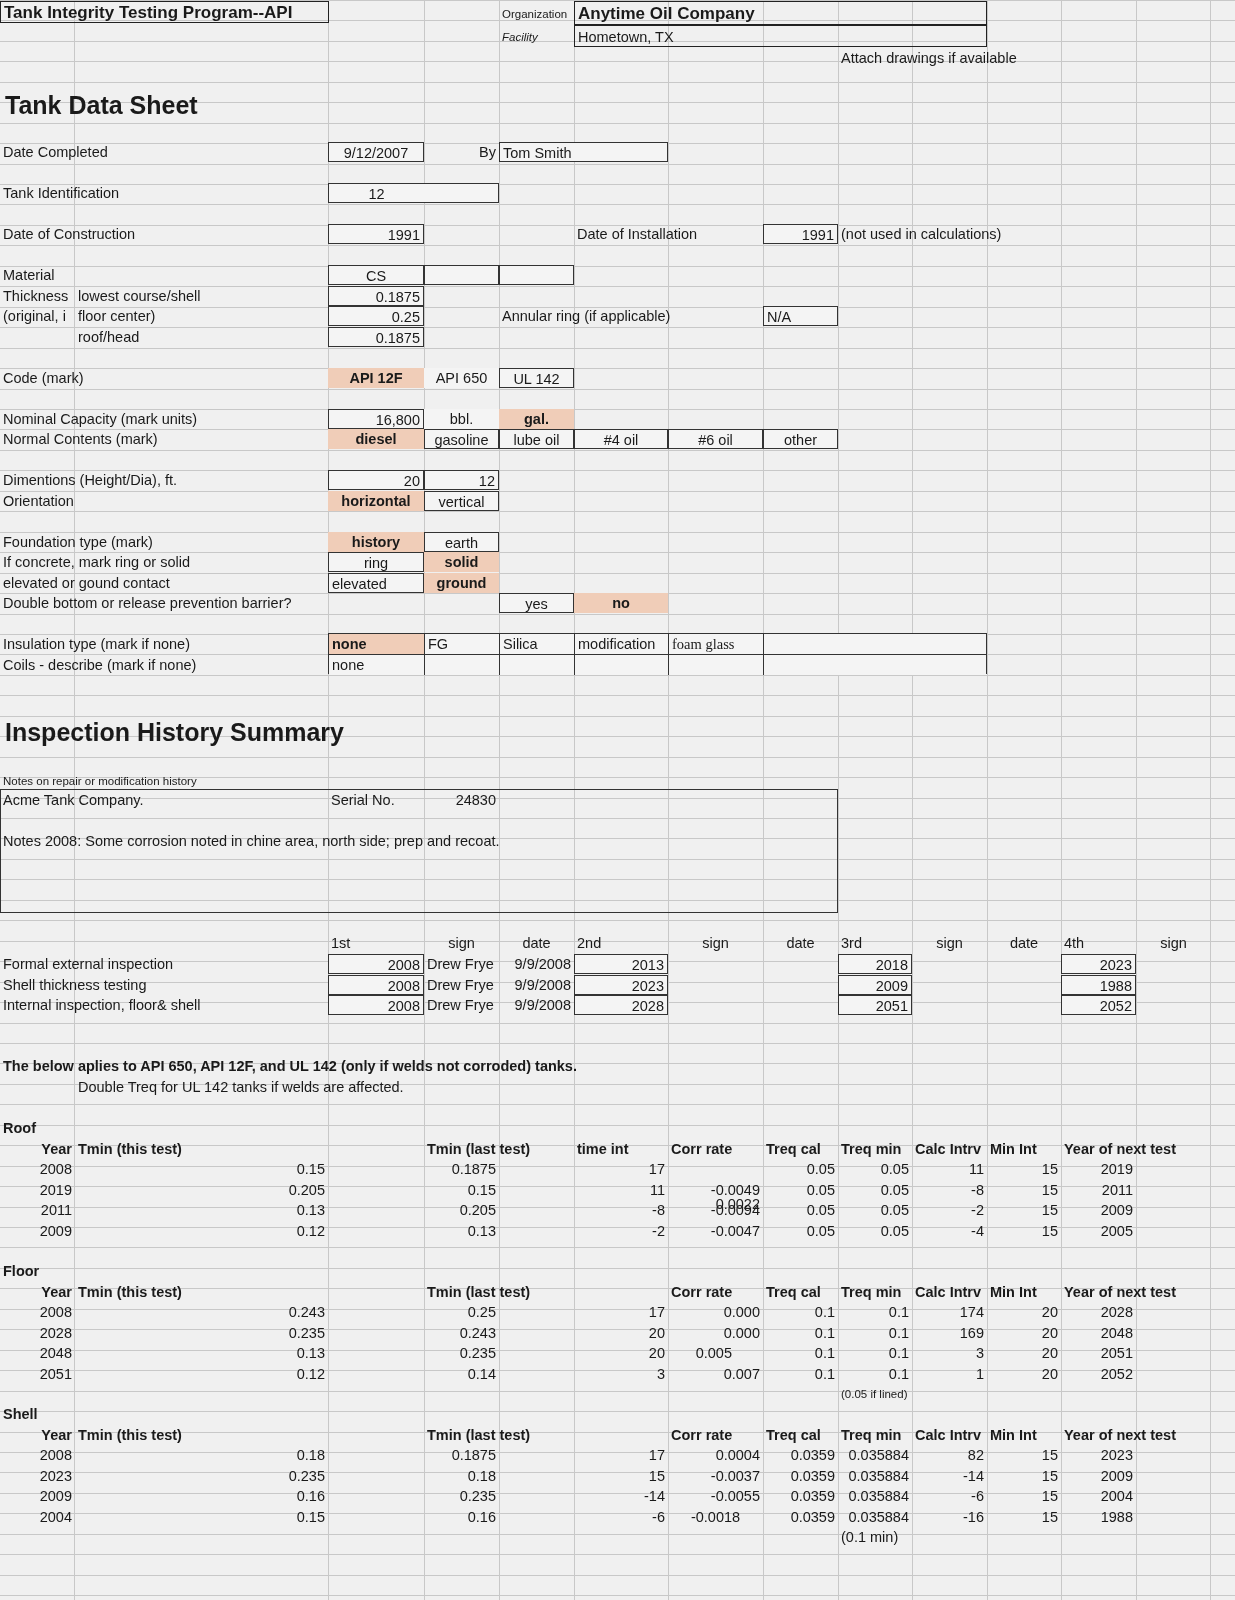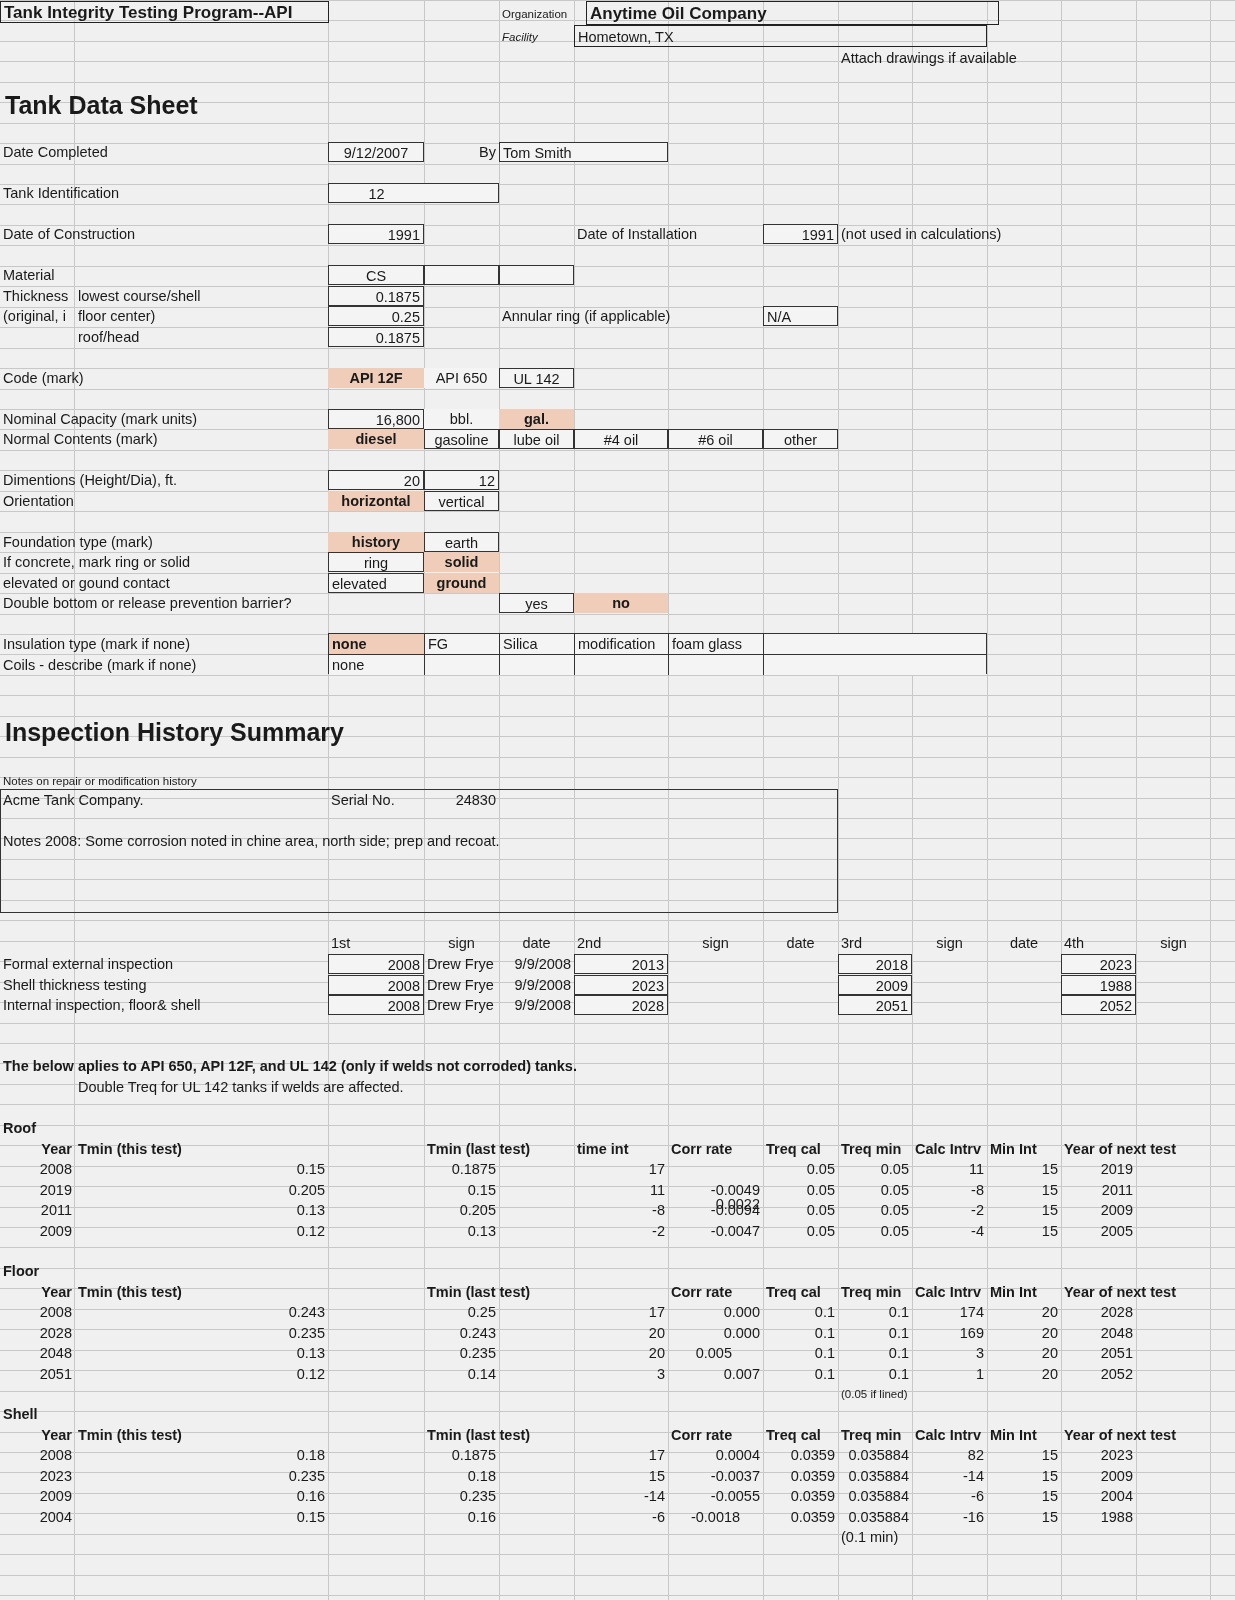--- a/index.html
+++ b/index.html
@@ -120,21 +120,21 @@
     <div class="hl" style="top: 1493px;"></div>
     <div class="hl" style="top: 1513px;"></div>
     <div class="hl" style="top: 1534px;"></div>
     <div class="hl" style="top: 1554px;"></div>
     <div class="hl" style="top: 1575px;"></div>
     <div class="hl" style="top: 1595px;"></div>
   </div>
 
 <div class="c title1 boxl" style="left:0;top:1px;width:329px;height:22px;line-height:22px;">Tank Integrity Testing Program--API</div>
 <div class="c small" style="left:499px;top:4px;width:75px;">Organization</div>
-<div class="c title1" style="left:574px;top:1px;width:413px;height:24px;line-height:24px;border:1.5px solid #222;font-size:17px;margin-left:12px;">Anytime Oil Company</div>
+<div class="c title1" style="left:574px;top:1px;width:413px;height:24px;line-height:24px;border:1.5px solid #222;font-size:17px;">Anytime Oil Company</div>
 <div class="c small" style="left:499px;top:27px;width:75px;font-style:italic;">Facility</div>
 <div class="c" style="left:574px;top:25px;width:413px;height:22px;line-height:22px;border:1.5px solid #222;">Hometown, TX</div>
 <div class="c" style="left:838px;top:48px;">Attach drawings if available</div>
 
 <div class="c title2" style="left:2px;top:90px;">Tank Data Sheet</div>
 
 <div class="c" style="left:0;top:142px;">Date Completed</div>
 <div class="c ctr box white" style="left:328px;top:142px;width:96px;">9/12/2007</div>
 <div class="c r" style="left:424px;top:142px;width:75px;">By</div>
 <div class="c box white" style="left:499px;top:142px;width:169px;">Tom Smith</div>
@@ -202,21 +202,21 @@
 <div class="c" style="left:0;top:593px;">Double bottom or release prevention barrier?</div>
 <div class="c ctr box white" style="left:499px;top:593px;width:75px;">yes</div>
 <div class="c ctr hl-mark" style="left:574px;top:593px;width:94px;">no</div>
 
 <div class="c" style="left:0;top:634px;">Insulation type (mark if none)</div>
 <div style="position:absolute;left:328px;top:633px;width:659px;height:41px;border:1px solid #333;box-sizing:border-box;"></div>
 <div class="c hl-mark" style="left:329px;top:634px;width:95px;">none</div>
 <div class="c white" style="left:424px;top:634px;width:75px;border-left:1px solid #333;">FG</div>
 <div class="c white" style="left:499px;top:634px;width:75px;border-left:1px solid #333;">Silica</div>
 <div class="c white" style="left:574px;top:634px;width:94px;border-left:1px solid #333;">modification</div>
-<div class="c white" style="left:668px;top:634px;width:95px;border-left:1px solid #333;">foam glass</div>
+<div class="c white" style="left:668px;top:634px;width:95px;border-left:1px solid #333;font-family:Liberation Serif, serif;">foam glass</div>
 <div class="c white" style="left:763px;top:634px;width:223px;border-left:1px solid #333;"></div>
 <div style="position:absolute;left:328px;top:654px;width:659px;height:1px;background:#333;"></div>
 <div class="c" style="left:0;top:655px;">Coils - describe (mark if none)</div>
 <div class="c white" style="left:329px;top:655px;width:95px;">none</div>
 <div class="c white" style="left:424px;top:655px;width:75px;border-left:1px solid #333;"></div>
 <div class="c white" style="left:499px;top:655px;width:75px;border-left:1px solid #333;"></div>
 <div class="c white" style="left:574px;top:655px;width:94px;border-left:1px solid #333;"></div>
 <div class="c white" style="left:668px;top:655px;width:95px;border-left:1px solid #333;"></div>
 <div class="c white" style="left:763px;top:655px;width:223px;border-left:1px solid #333;"></div>
 

